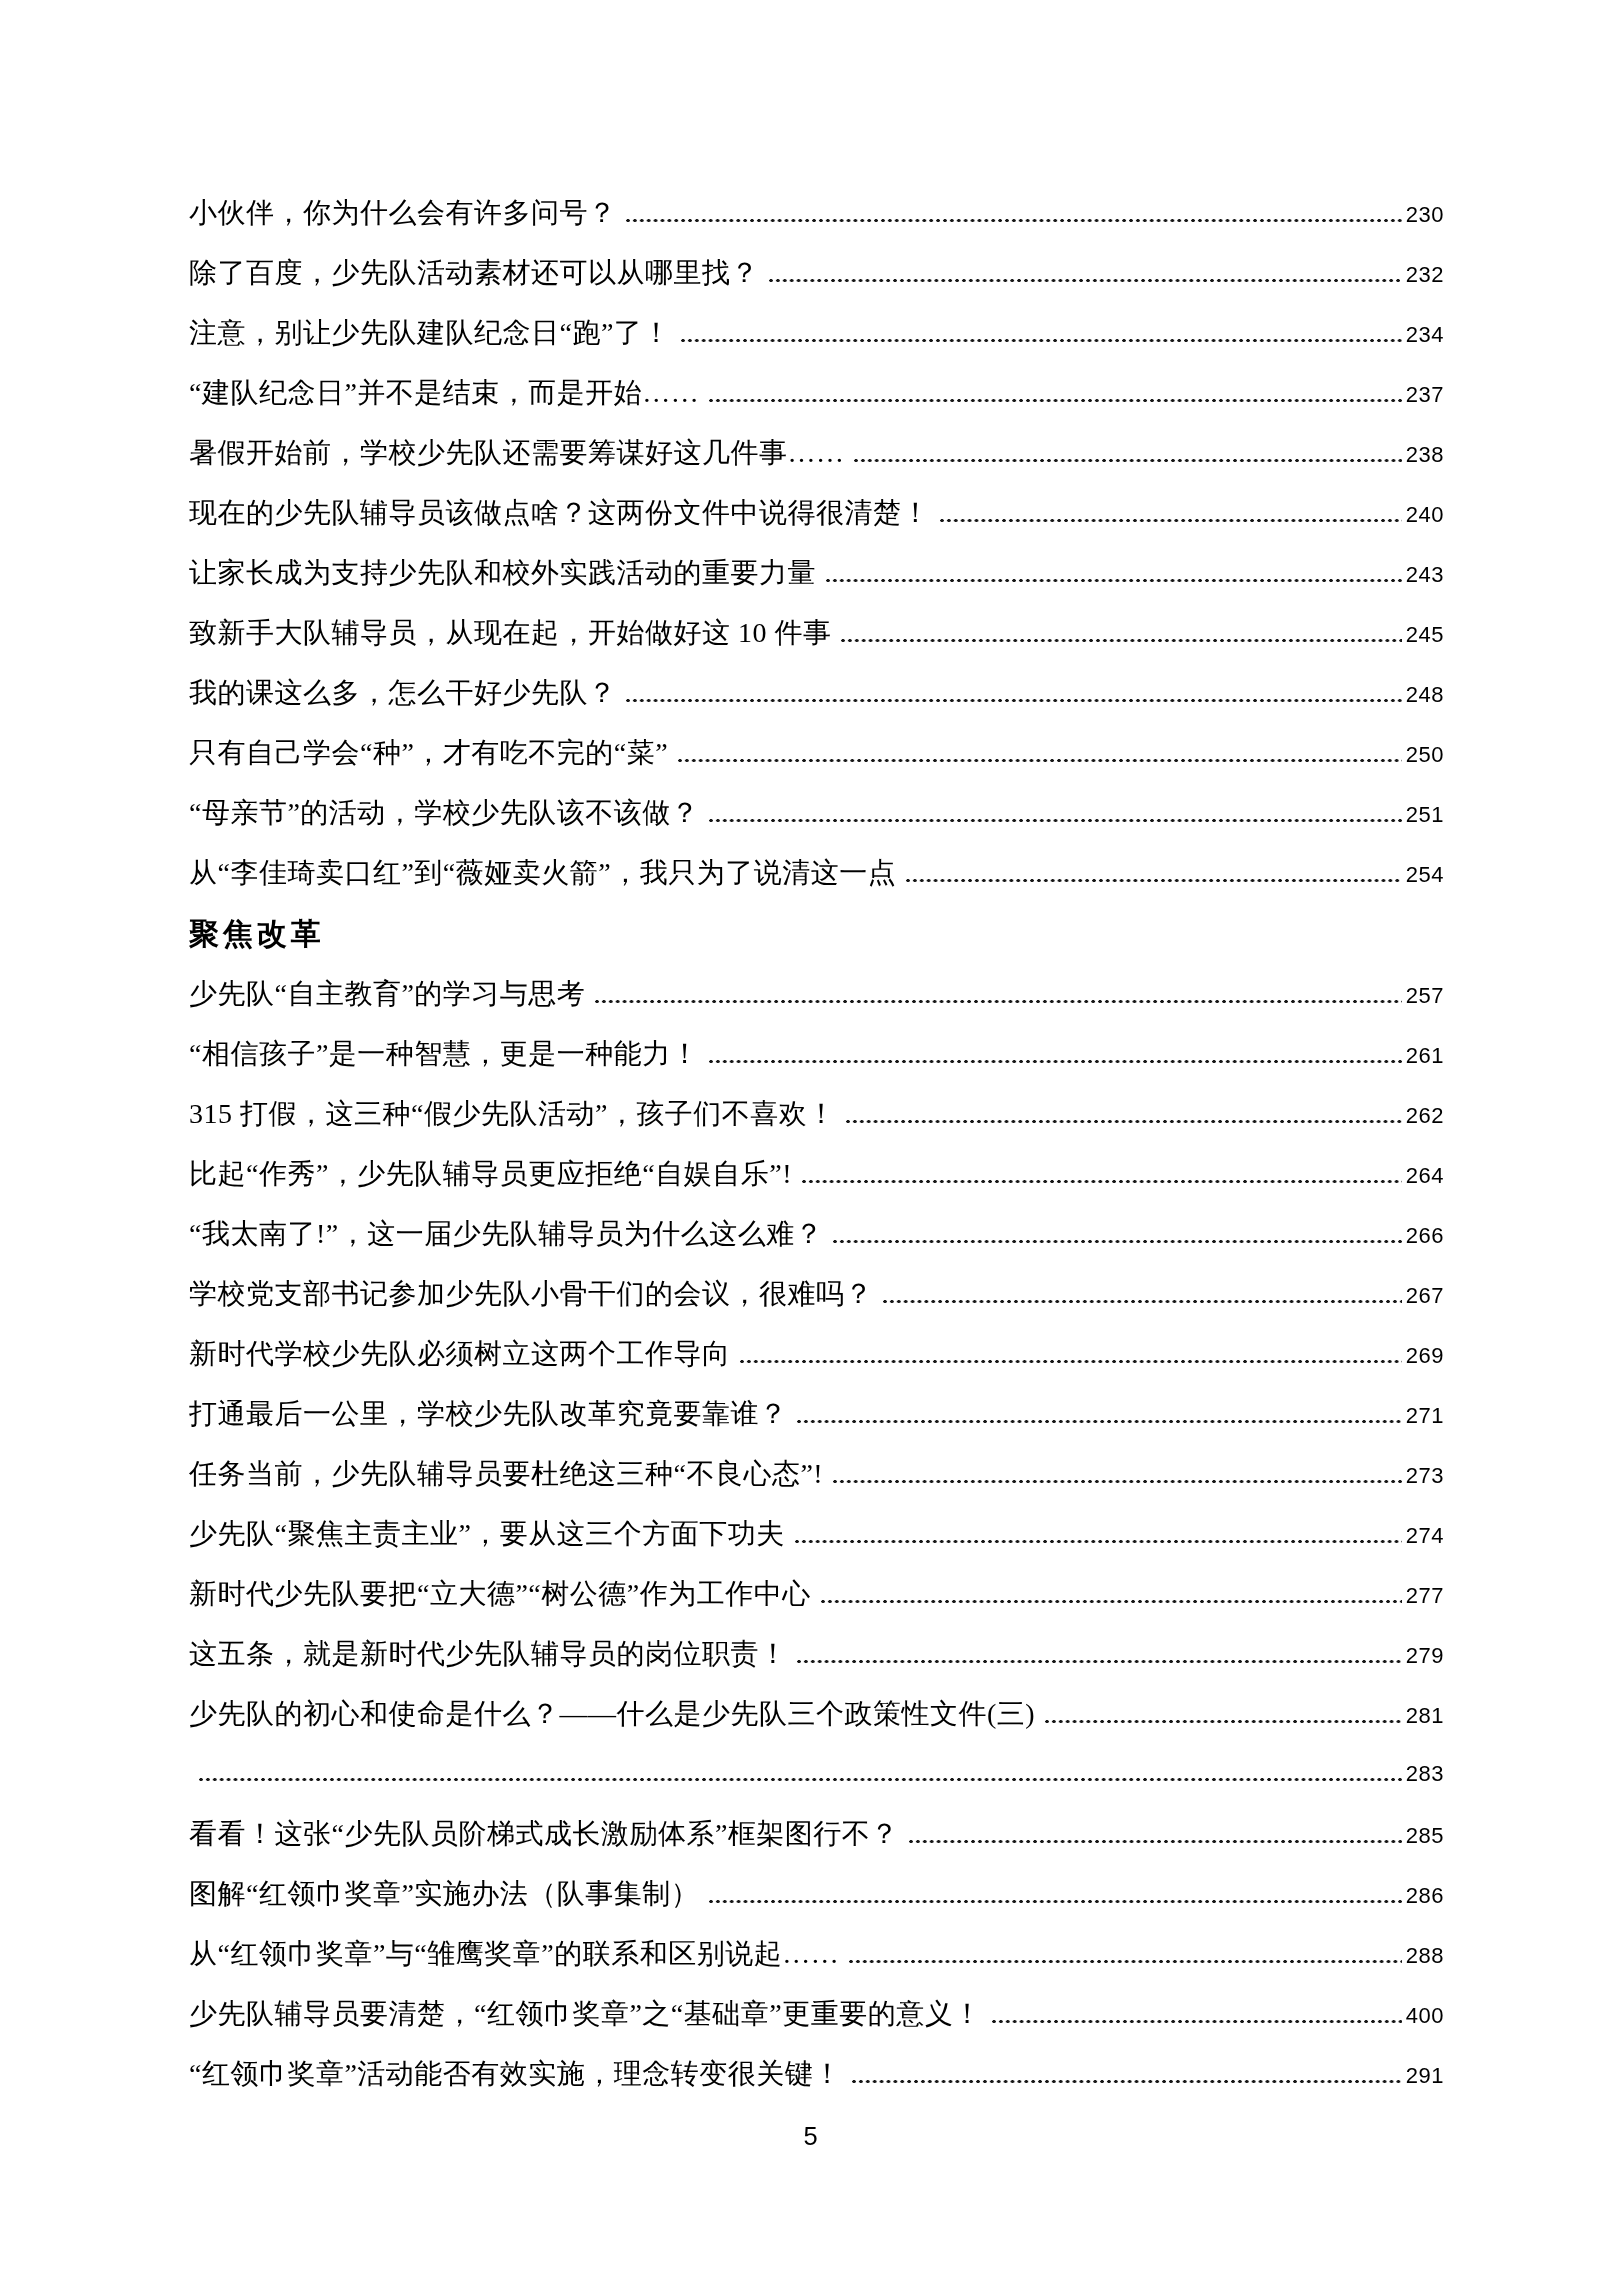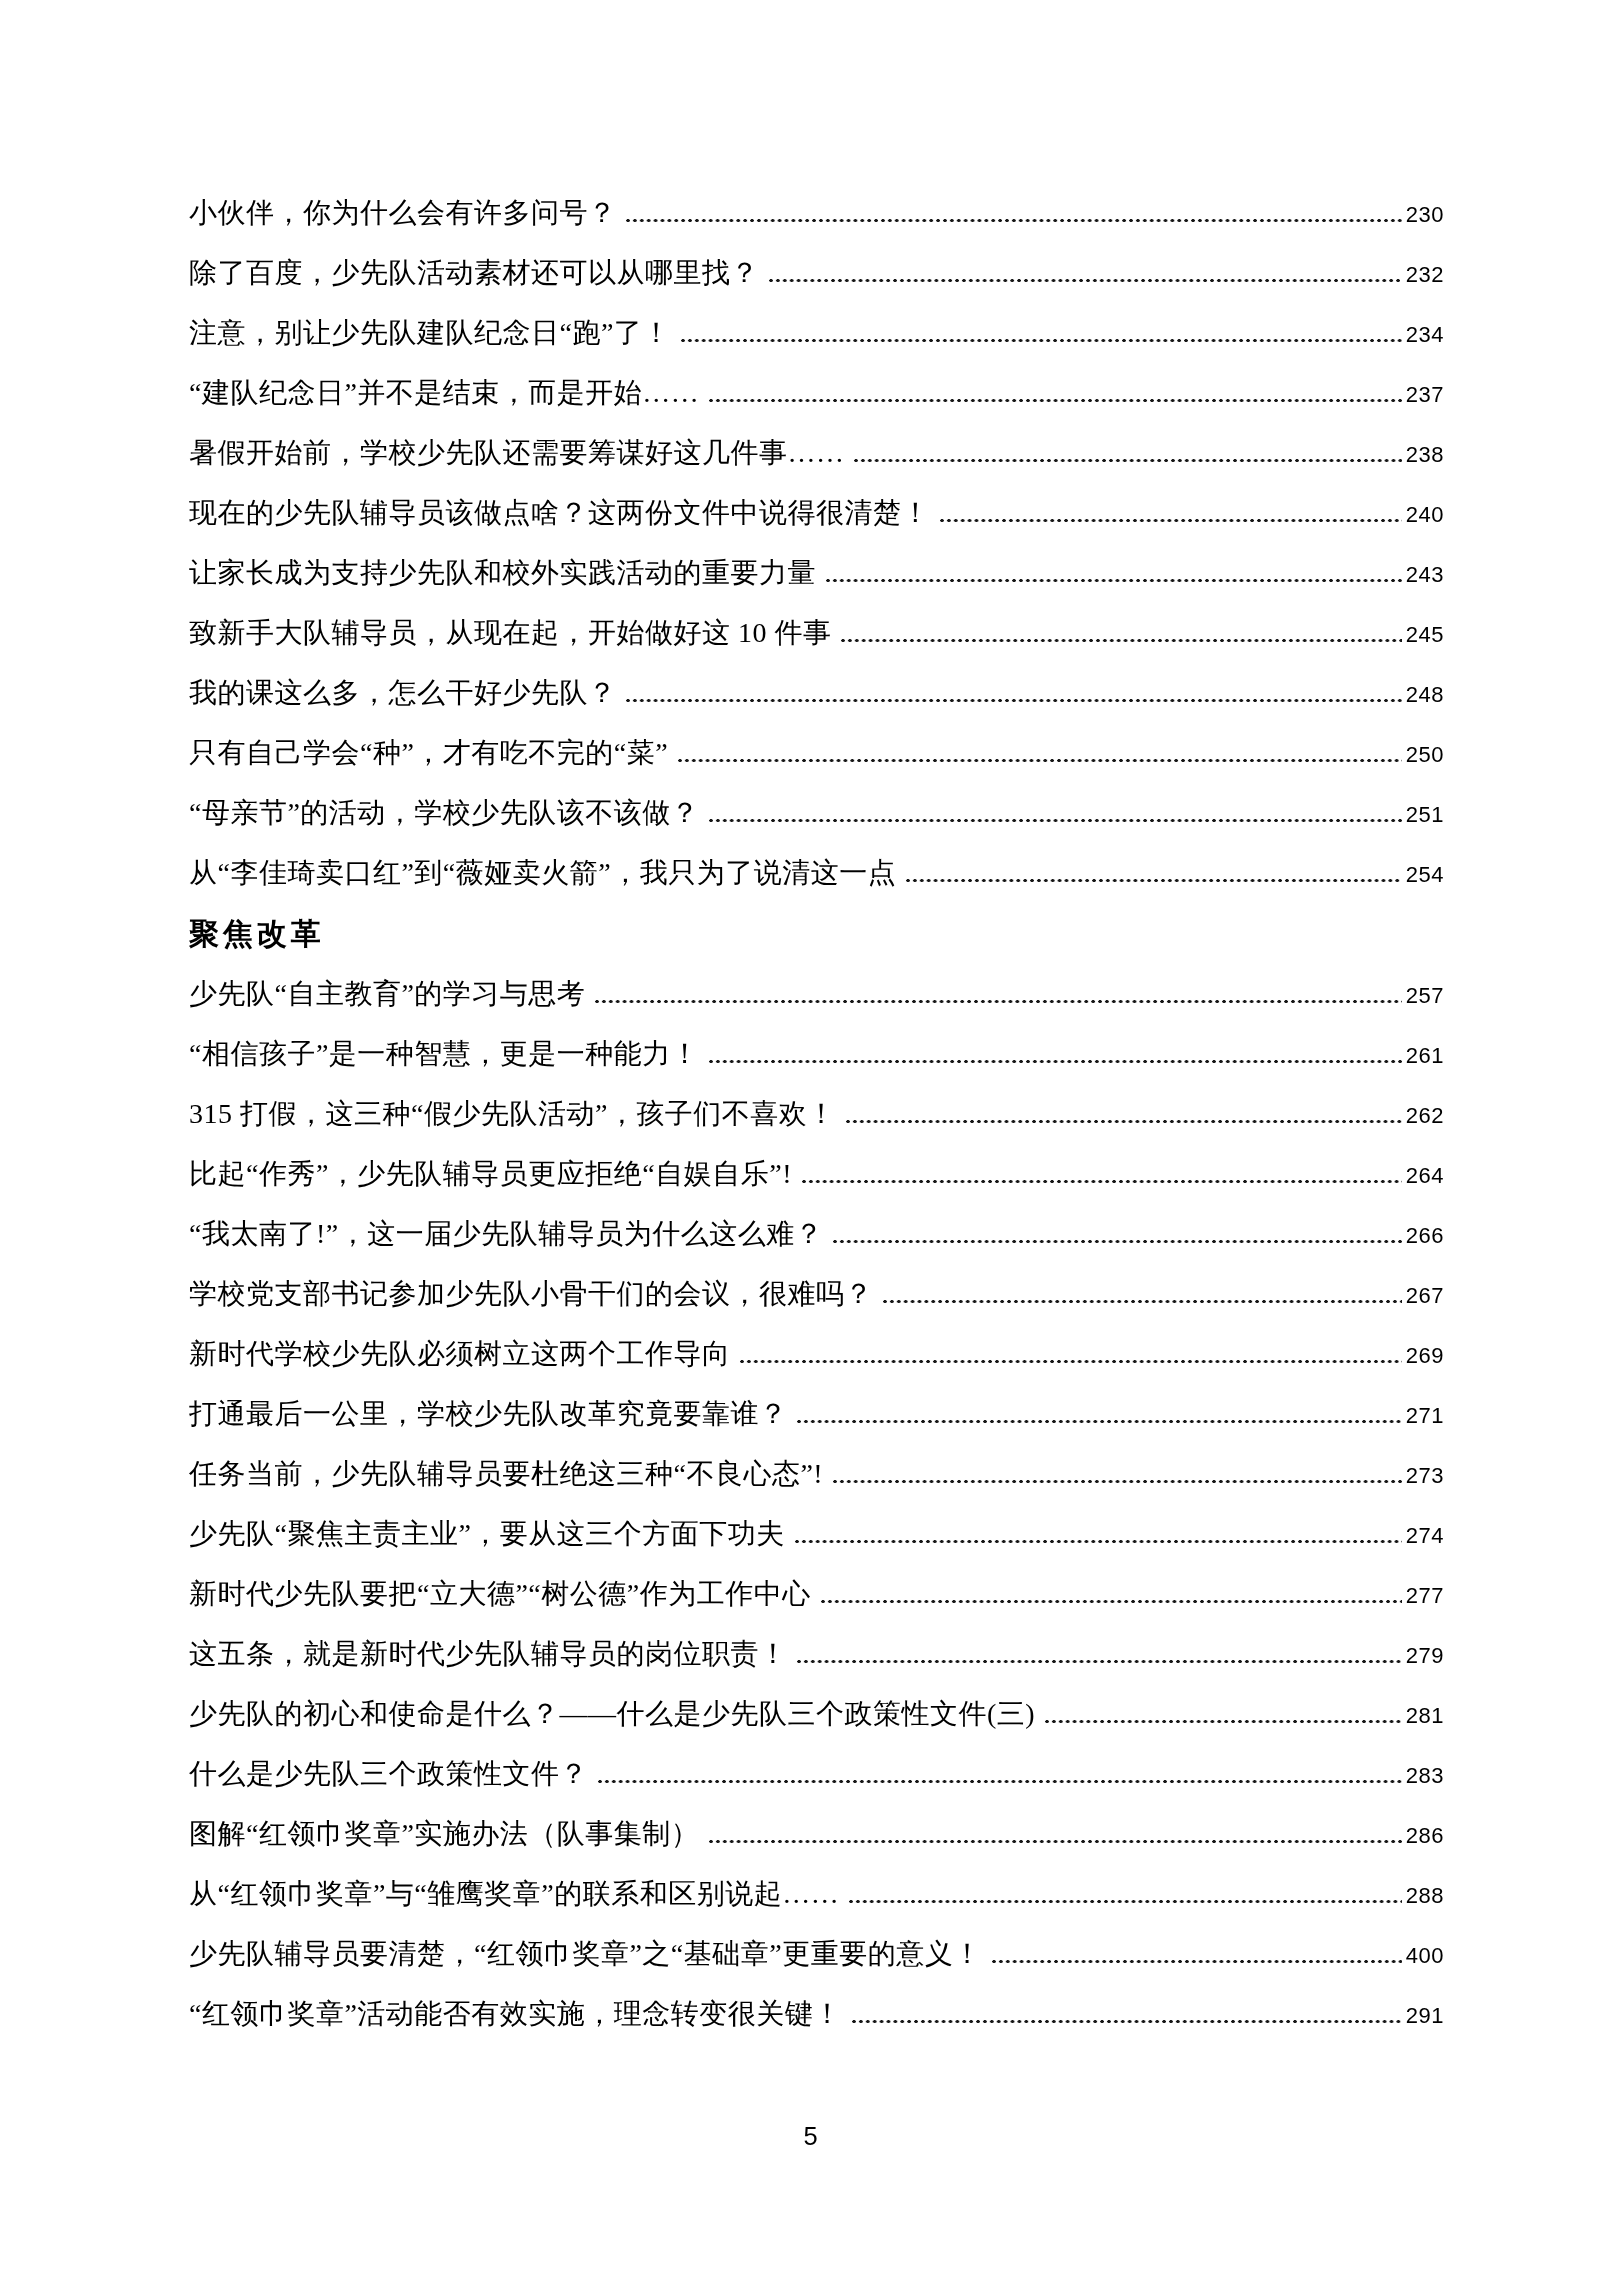--- a/index.html
+++ b/index.html
@@ -190,23 +190,27 @@
         <span class="toc-title">这五条，就是新时代少先队辅导员的岗位职责！</span>
         <span class="dot-leader"></span>
         <span class="toc-page">279</span>
       </div>
       <div class="toc-row">
         <span class="toc-title">少先队的初心和使命是什么？——什么是少先队三个政策性文件(三)</span>
         <span class="dot-leader"></span>
         <span class="toc-page">281</span>
       </div>
       <div class="toc-row">
-        <span class="toc-title">什么是少先队三个政策性文件？</span>
         <span class="dot-leader"></span>
         <span class="toc-page">283</span>
+      </div>
+      <div class="toc-row">
+        <span class="toc-title">看看！这张“少先队员阶梯式成长激励体系”框架图行不？</span>
+        <span class="dot-leader"></span>
+        <span class="toc-page">285</span>
       </div>
       <div class="toc-row">
         <span class="toc-title">图解“红领巾奖章”实施办法（队事集制）</span>
         <span class="dot-leader"></span>
         <span class="toc-page">286</span>
       </div>
       <div class="toc-row">
         <span class="toc-title">从“红领巾奖章”与“雏鹰奖章”的联系和区别说起……</span>
         <span class="dot-leader"></span>
         <span class="toc-page">288</span>

